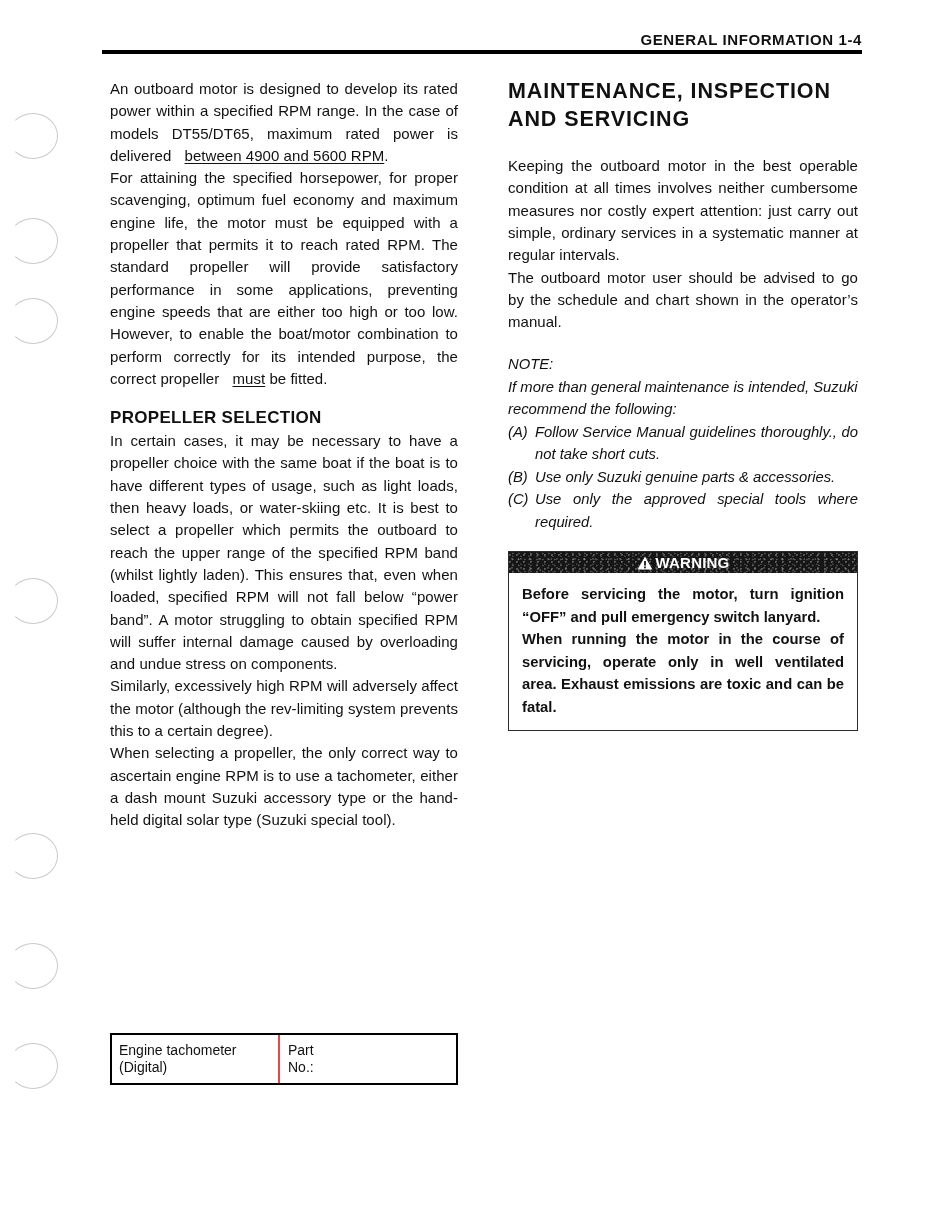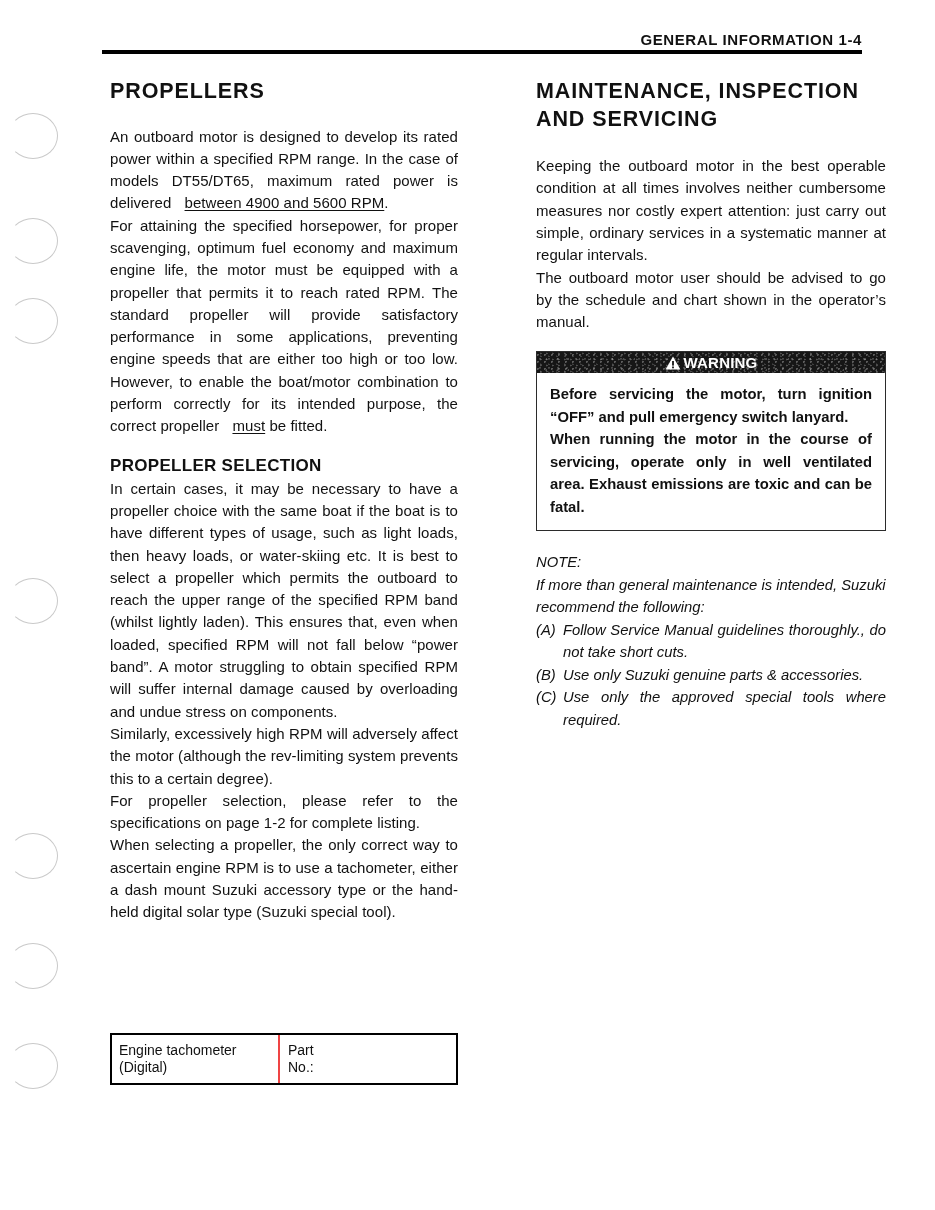--- a/index.html
+++ b/index.html
@@ -57,21 +57,21 @@
 
   
   #col-left {
     position: absolute;
     left: 110px;
     top: 78px;
     width: 348px;
   }
   #col-right {
     position: absolute;
-    left: 536px;
+    left: 508px;
     top: 78px;
     width: 350px;
   }
 
   h1.section-title {
     margin: 0 0 20px 0;
     font-size: 21.5px;
     font-weight: 700;
     letter-spacing: 0.9px;
     line-height: 1.28;
@@ -231,31 +231,29 @@
   <div class="ring-hole" style="left:8px;  top:1043px;"></div>
 </div>
 
 <div id="page-header">
   <div id="header-title">GENERAL INFORMATION 1-4</div>
   <div id="header-rule"></div>
 </div>
 
 <div id="col-left">
 
-  <h1 class="section-title">PROPELLERS</h1>
 
   <p class="body"><span>An outboard motor is designed to develop its rated power within a specified RPM range. In the case of models DT55/DT65, maximum rated power is delivered </span><span class="u">between 4900 and 5600 RPM</span><span>.</span></p>
 
   <p class="body"><span>For attaining the specified horsepower, for proper scavenging, optimum fuel economy and maximum engine life, the motor must be equipped with a propeller that permits it to reach rated RPM. The standard propeller will provide satisfactory performance in some applications, preventing engine speeds that are either too high or too low. However, to enable the boat/motor combination to perform correctly for its intended purpose, the correct propeller </span><span class="u">must</span><span> be fitted.</span></p>
 
   <h2 class="sub-title">PROPELLER SELECTION</h2>
 
   <p class="body">In certain cases, it may be necessary to have a propeller choice with the same boat if the boat is to have different types of usage, such as light loads, then heavy loads, or water-skiing etc. It is best to select a propeller which permits the outboard to reach the upper range of the specified RPM band (whilst lightly laden). This ensures that, even when loaded, specified RPM will not fall below “power band”. A motor struggling to obtain specified RPM will suffer internal damage caused by overloading and undue stress on components.</p>
   <p class="body">Similarly, excessively high RPM will adversely affect the motor (although the rev-limiting system prevents this to a certain degree).</p>
-  <p class="body">For propeller selection, please refer to the specifications on page 1-2 for complete listing.</p>
   <p class="body">When selecting a propeller, the only correct way to ascertain engine RPM is to use a tachometer, either a dash mount Suzuki accessory type or the hand-held digital solar type (Suzuki special tool).</p>
 
 </div>
 
 <div id="parts-table">
   <div class="cell name">
     <div>
       <span>Engine tachometer</span>
       <span>(Digital)</span>
     </div>
@@ -265,50 +263,50 @@
 
 <div id="col-right">
 
   <h1 class="section-title two-line">
     <span>MAINTENANCE, INSPECTION</span><br>
     <span>AND  SERVICING</span>
   </h1>
 
   <p class="body">Keeping the outboard motor in the best operable condition at all times involves neither cumbersome measures nor costly expert attention: just carry out simple, ordinary services in a systematic manner at regular intervals.</p>
   <p class="body">The outboard motor user should be advised to go by the schedule and chart shown in the operator’s manual.</p>
-
-  <div id="warning-box">
-    <div id="warning-band">
-      <div id="warning-band-inner">
-        <svg id="warning-triangle" width="16" height="14" viewBox="0 0 16 14">
-          <polygon points="8,0.6 15.4,13.4 0.6,13.4" fill="#ffffff"></polygon>
-          <rect x="7.1" y="5.0" width="1.8" height="4.6" fill="#161616"></rect>
-          <rect x="7.1" y="10.5" width="1.8" height="1.8" fill="#161616"></rect>
-        </svg>
-        <span id="warning-label">WARNING</span>
-      </div>
-    </div>
-    <div id="warning-body">
-      <p>Before servicing the motor, turn ignition “OFF” and pull emergency switch lanyard.</p>
-      <p>When running the motor in the course of servicing, operate only in well ventilated area. Exhaust emissions are toxic and can be fatal.</p>
-    </div>
-  </div>
 
   <div id="note-block">
     <p class="note-head">NOTE:</p>
     <p class="note-lead">If more than general maintenance is intended, Suzuki recommend the following:</p>
     <ol>
       <li>
         <span class="marker">(A)</span>
         <span class="item-text">Follow Service Manual guidelines thoroughly., do not take short cuts.</span>
       </li>
       <li>
         <span class="marker">(B)</span>
         <span class="item-text">Use only Suzuki genuine parts &amp; accessories.</span>
       </li>
       <li>
         <span class="marker">(C)</span>
         <span class="item-text">Use only the approved special tools where required.</span>
       </li>
     </ol>
   </div>
 
+  <div id="warning-box">
+    <div id="warning-band">
+      <div id="warning-band-inner">
+        <svg id="warning-triangle" width="16" height="14" viewBox="0 0 16 14">
+          <polygon points="8,0.6 15.4,13.4 0.6,13.4" fill="#ffffff"></polygon>
+          <rect x="7.1" y="5.0" width="1.8" height="4.6" fill="#161616"></rect>
+          <rect x="7.1" y="10.5" width="1.8" height="1.8" fill="#161616"></rect>
+        </svg>
+        <span id="warning-label">WARNING</span>
+      </div>
+    </div>
+    <div id="warning-body">
+      <p>Before servicing the motor, turn ignition “OFF” and pull emergency switch lanyard.</p>
+      <p>When running the motor in the course of servicing, operate only in well ventilated area. Exhaust emissions are toxic and can be fatal.</p>
+    </div>
+  </div>
+
 </div>
 
 </body></html>

